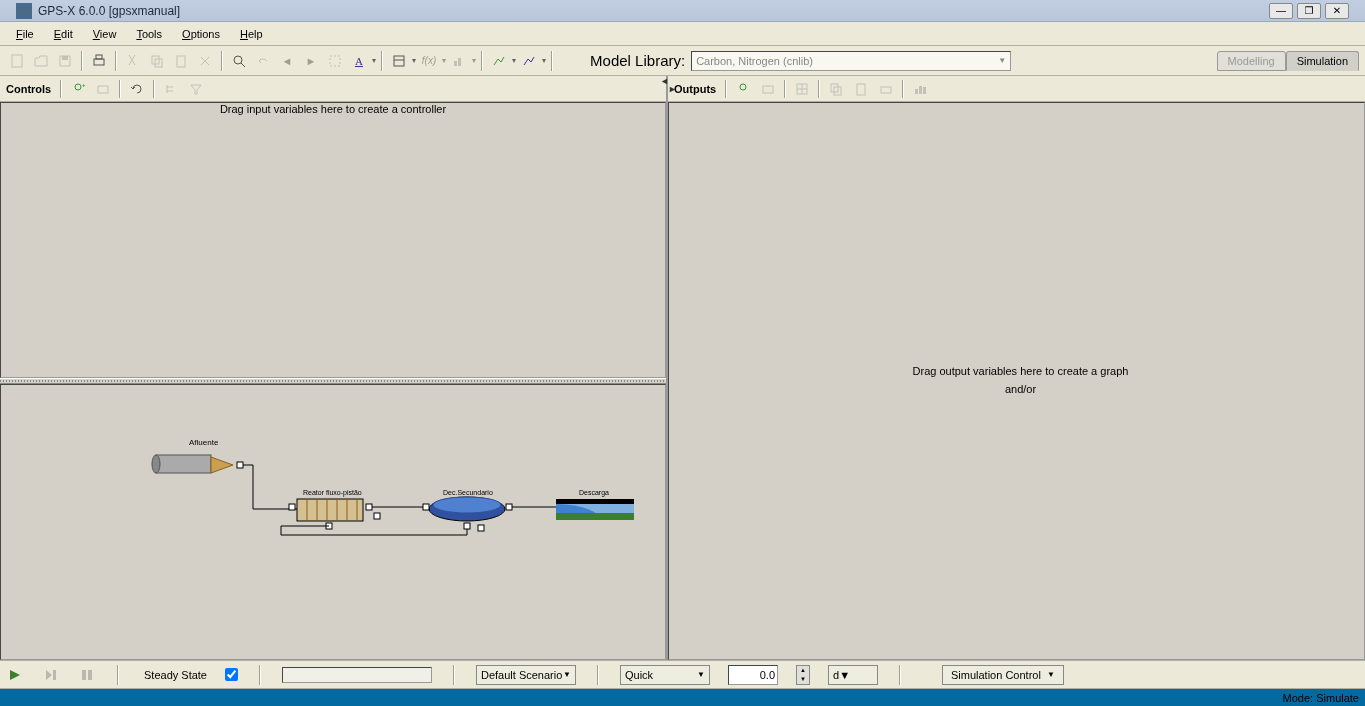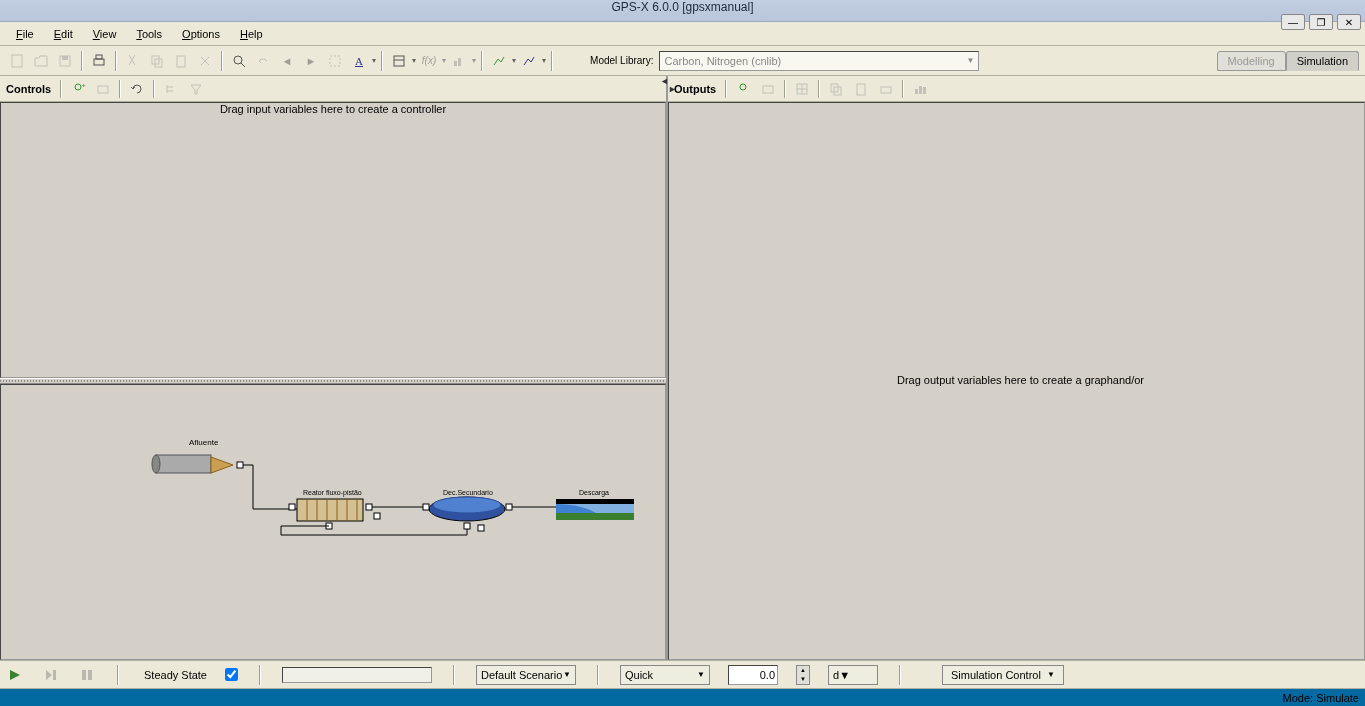--- a/index.html
+++ b/index.html
@@ -1,33 +1,33 @@
 <!DOCTYPE html>
 <html><head>
 <meta charset="utf-8">
 <style>
 * { box-sizing: border-box; margin: 0; padding: 0; font-family: Arial, sans-serif; }
 body { width: 1365px; height: 706px; background: #d4d0c8; overflow: hidden; font-size: 11px; }
 
-.titlebar { height: 22px; background: linear-gradient(to bottom, #c2cee1, #b8c6db); display: flex; align-items: center; padding: 0 4px; border-bottom: 1px solid #9aa8bc; flex-direction: column; }
+.titlebar { height: 22px; background: linear-gradient(to bottom, #c2cee1, #b8c6db); display: flex; align-items: center; padding: 0 16px; border-bottom: 1px solid #9aa8bc; }
 .titlebar-icon { width: 16px; height: 16px; background: #4a6a8a; margin-right: 6px; }
 .titlebar-text { color: #1a2a3a; font-size: 12px; }
 .titlebar-buttons { margin-left: auto; display: flex; gap: 4px; }
 .titlebar-btn { width: 24px; height: 16px; background: #e8e8e8; border: 1px solid #888; border-radius: 2px; display: flex; align-items: center; justify-content: center; font-size: 10px; cursor: pointer; }
 .titlebar-btn.close { background: #e8e8e8; }
 
 .menubar { height: 24px; background: #ece9d8; display: flex; align-items: center; padding: 0 6px; border-bottom: 1px solid #b0b0a0; }
 .menubar-item { padding: 3px 10px; cursor: pointer; color: #000; text-align: center; }
 .menubar-item u { text-decoration: underline; }
 
 .toolbar { height: 30px; background: #ece9d8; display: flex; align-items: center; padding: 0 6px; border-bottom: 1px solid #b0b0a0; gap: 2px; position: relative; }
 .tb-btn { width: 22px; height: 22px; display: flex; align-items: center; justify-content: center; cursor: pointer; border: 1px solid transparent; color: #555; }
 .tb-btn.disabled { opacity: 0.5; }
 .tb-sep { width: 2px; height: 20px; border-left: 1px solid #a0a090; border-right: 1px solid #fff; margin: 0 3px; }
-.tb-label { font-size: 10px; margin: 0 4px; padding-left: 28px; }
+.tb-label { font-size: 15px; margin: 0 4px; padding-left: 28px; }
 .tb-dropdown { width: 320px; height: 20px; background: #f8f8f0; border: 1px inset #999; padding: 2px 4px; color: #888; display: flex; align-items: center; }
 .tb-dropdown-arrow { margin-left: auto; font-size: 8px; }
 .mode-tabs { margin-left: auto; display: flex; align-items: center; }
 .mode-tab { padding: 3px 10px; background: #e0e0d8; border: 1px solid #999; border-top-left-radius: 3px; border-top-right-radius: 3px; cursor: pointer; font-size: 11px; }
 .mode-tab.active { background: #d0d0c8; border-bottom-color: #d0d0c8; }
 .mode-tab.inactive { color: #999; }
 
 .main-area { display: flex; height: calc(100% - 22px - 24px - 30px - 28px - 18px); }
 .left-pane { width: 666px; display: flex; flex-direction: column; }
 .right-pane { flex: 1; display: flex; flex-direction: column; border-left: 2px solid #999; position: relative; }
@@ -37,21 +37,21 @@
 .pane-sep { width: 2px; height: 18px; border-left: 1px solid #a0a090; border-right: 1px solid #fff; margin: 0 2px; }
 
 .controls-drop { flex: 1; background: #d4d0c8; display: flex; align-items: flex-start; justify-content: center; color: #000; font-size: 11px; border: 1px inset #999; }
 .hsplit { height: 6px; background: #d4d0c8; border-top: 1px solid #fff; border-bottom: 1px solid #888; background-image: repeating-linear-gradient(to right, #888 0, #888 1px, transparent 1px, transparent 3px); background-position: center; background-size: 100% 2px; background-repeat: no-repeat; }
 
 .diagram-area { flex: 1; background: #d4d0c8; position: relative; border: 1px inset #999; overflow: hidden; }
 .vsplit-handle { position: absolute; top: 0; left: -8px; width: 16px; height: 30px; }
 .vsplit-handle::before { content: '◄'; position: absolute; font-size: 9px; color: #333; left: 0; top: 0; }
 .vsplit-handle::after { content: '►'; position: absolute; font-size: 9px; color: #333; left: 8px; top: 8px; }
 
-.outputs-drop { flex: 1; background: #d4d0c8; display: flex; flex-direction: row; align-items: center; justify-content: center; color: #000; font-size: 11px; border: 1px inset #999; text-align: center; line-height: 1.6; padding-left: 8px; }
+.outputs-drop { flex: 1; background: #d4d0c8; display: flex; flex-direction: column; align-items: center; justify-content: center; color: #000; font-size: 11px; border: 1px inset #999; text-align: center; line-height: 1.6; padding-left: 8px; }
 
 .bottombar { height: 28px; background: #ece9d8; display: flex; align-items: center; padding: 0 6px; border-top: 1px solid #b0b0a0; gap: 18px; }
 .play-btn { width: 18px; height: 18px; display: flex; align-items: center; justify-content: center; cursor: pointer; }
 .ss-label { font-size: 11px; margin-left: 4px; }
 .ss-check { width: 13px; height: 13px; }
 .progress-bar { width: 150px; height: 16px; border: 1px inset #999; background: #f0f0e8; }
 .scenario-dd { width: 100px; height: 20px; border: 1px solid #888; background: #eeeee0; padding: 2px 4px; display: flex; align-items: center; font-size: 11px; cursor: pointer; }
 .scenario-dd .arrow { margin-left: auto; font-size: 8px; }
 .time-input { width: 50px; height: 20px; border: 1px inset #999; text-align: right; padding: 2px; font-size: 11px; background: #fff; }
 .spinner { width: 14px; height: 20px; border: 1px solid #888; display: flex; flex-direction: column; }

